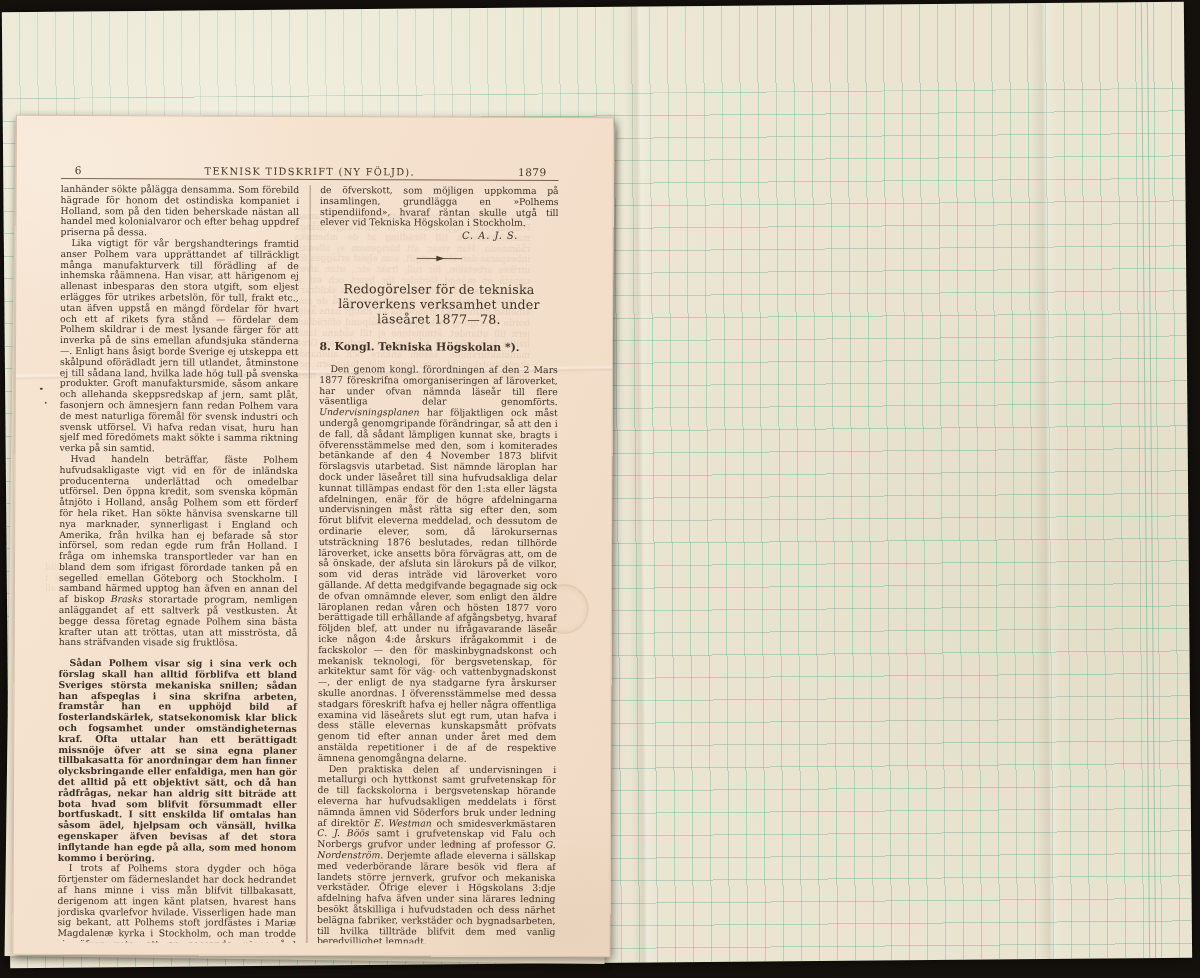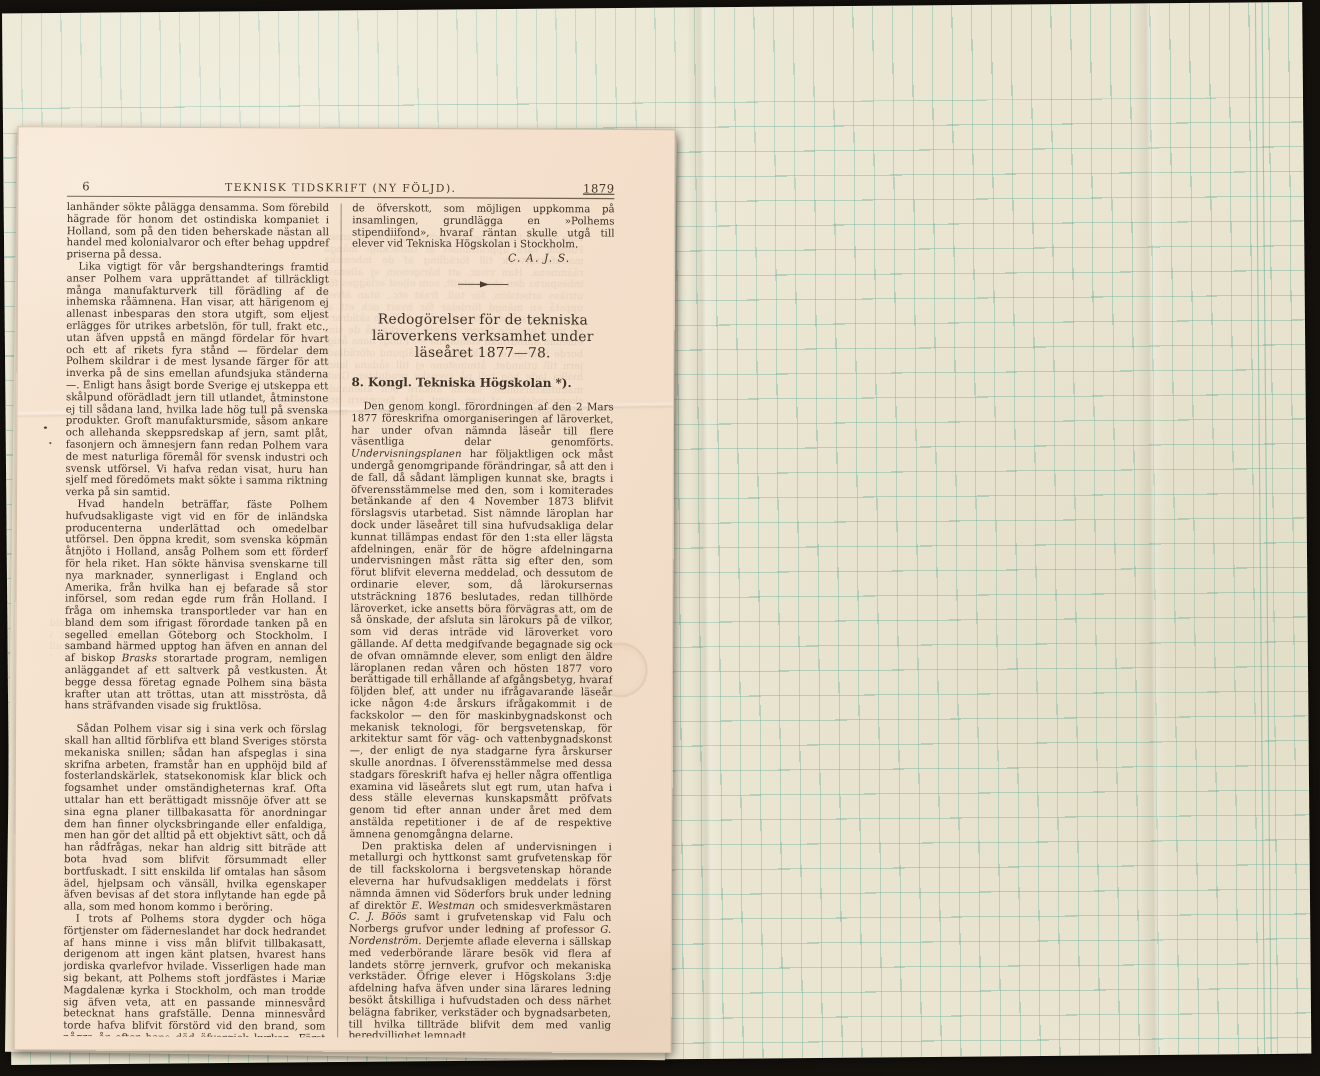--- a/index.html
+++ b/index.html
@@ -49,29 +49,29 @@
   .ghost{position:absolute;transform:scaleX(-1);opacity:.09;filter:blur(.5px);
     font-size:9px;line-height:10.6px;color:#55412e;text-align:justify;overflow:hidden;pointer-events:none;}
   .ghost-a{left:278px;top:94px;width:236px;height:172px;}
   .ghost-b{left:30px;top:446px;width:236px;height:34px;opacity:.07;}
   
   .page-body{position:absolute;left:44px;top:40px;width:498px;height:786px;overflow:hidden;
     color:#3b3127;}
   .page-header{position:relative;height:22px;font-size:10px;color:#453828;}
   .pgnum{position:absolute;left:14px;bottom:2px;font-size:10.5px;}
   .jtitle{position:absolute;left:0;right:0;bottom:2px;text-align:center;letter-spacing:1.3px;font-size:9.8px;}
-  .jyear{position:absolute;right:0;bottom:2px;font-size:10.5px;letter-spacing:.5px;text-decoration:underline;}
+  .jyear{position:absolute;right:12px;bottom:2px;font-size:10.5px;letter-spacing:.5px;}
   .header-rule{border-bottom:1px solid rgba(74,58,42,.75);margin-bottom:5px;}
   .columns{display:flex;}
   .col{flex:1 1 0;font-size:9.3px;line-height:10.8px;text-align:justify;}
   .col.left{padding-right:10px;}
   .col.right{padding-left:10px;border-left:1px solid rgba(88,70,52,.5);}
   .para{margin:0;text-indent:11px;}
   .para.noindent{text-indent:0;}
-  .gap-before{margin-top:10px;}
+  .gap-before{margin-top:10px;font-weight:bold;}
   em{font-style:italic;}
   .signature{text-align:right;padding-right:40px;font-style:italic;font-size:9.8px;margin-top:2px;letter-spacing:1px;}
   .sep-wrap{text-align:center;margin:13px 0 12px;}
   .article-heading{text-align:center;font-weight:normal;font-size:12.6px;line-height:15.2px;margin:16px 4px;letter-spacing:.2px;color:#39302" 6;}
   .article-subheading{text-align:center;font-weight:bold;font-size:10.2px;margin:11px 0 7px;}
   .footnote-block{margin-top:7px;font-size:8.2px;line-height:9.5px;}
   .footnote-rule{width:64px;border-top:1px solid rgba(74,58,42,.7);margin-bottom:3px;}
   .footnote-text{text-indent:8px;}
 </style>
 </head>

